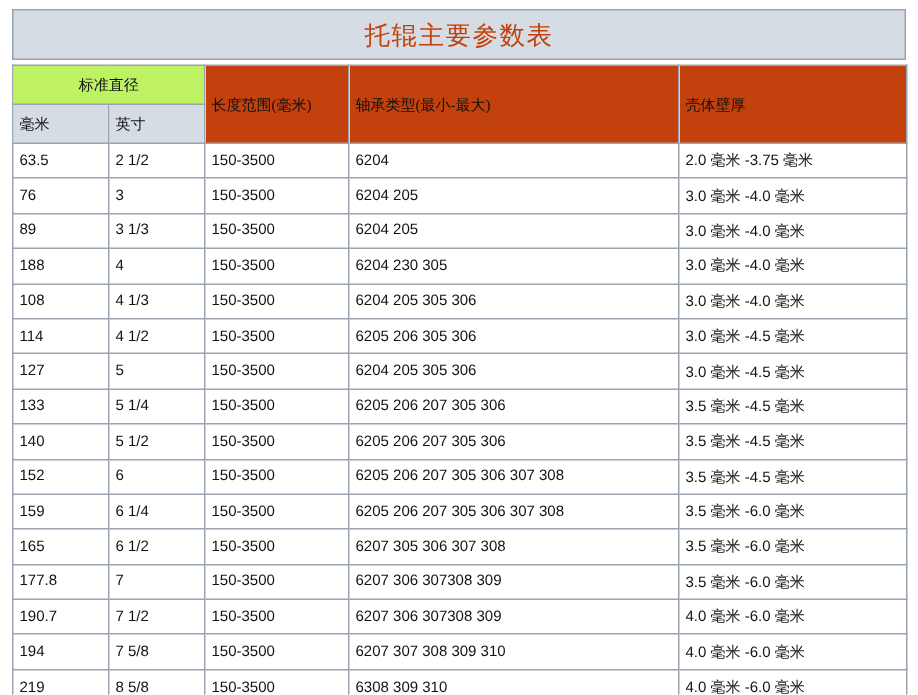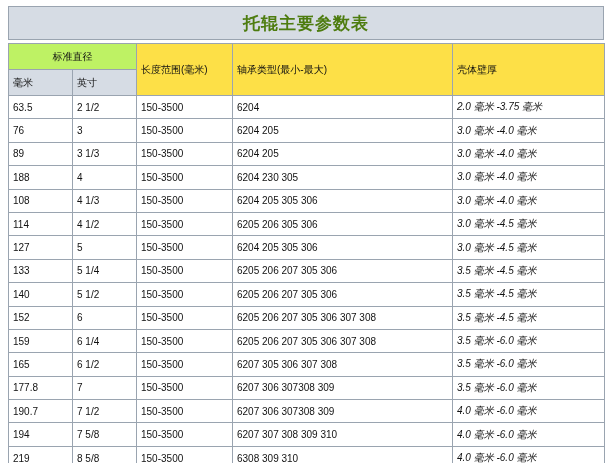--- a/index.html
+++ b/index.html
@@ -24,22 +24,22 @@
     background: #d6dce4;
     border: 1px solid #9aa4b0;
     height: 34px;
     display: flex;
     align-items: center;
     justify-content: center;
     box-sizing: border-box;
   }
   .title-bar .title-text {
     font-size: 17px;
-    font-weight: bold;
-    color: #4d7c0f;
+    font-weight: normal;
+    color: #c2410c;
     letter-spacing: 1px;
   }
   table.params {
     border-collapse: collapse;
     width: 596px;
     table-layout: fixed;
     margin-top: 3px;
   }
   table.params td, table.params th {
     border: 1px solid #9aa4b0;
@@ -59,39 +59,39 @@
     text-align: center !important;
     font-size: 10px;
   }
   .hdr-sub {
     background: #d6dce4;
     height: 26px;
     font-size: 10px;
     font-family: Liberation Mono, monospace;
   }
   .hdr-tall {
-    background: #fde047;
+    background: #c2410c;
     height: 52px;
     font-size: 10px;
+    font-family: Liberation Serif, serif;
   }
   .hdr-diam {
     text-align: center !important;
   }
   tr.data-row td {
     height: 23.4px;
     background: #ffffff;
   }
   .col-mm { width: 64px; }
   .col-in { width: 64px; }
   .col-len { width: 96px; }
   .col-brg { width: 220px; }
   .col-wall { width: 152px; }
   .wall-cell {
     text-align: left;
-    font-style: italic;
   }
 </style>
 </head>
 <body>
 
 <div class="sheet">
 
   <div class="title-bar">
     <span class="title-text">托辊主要参数表</span>
   </div>

